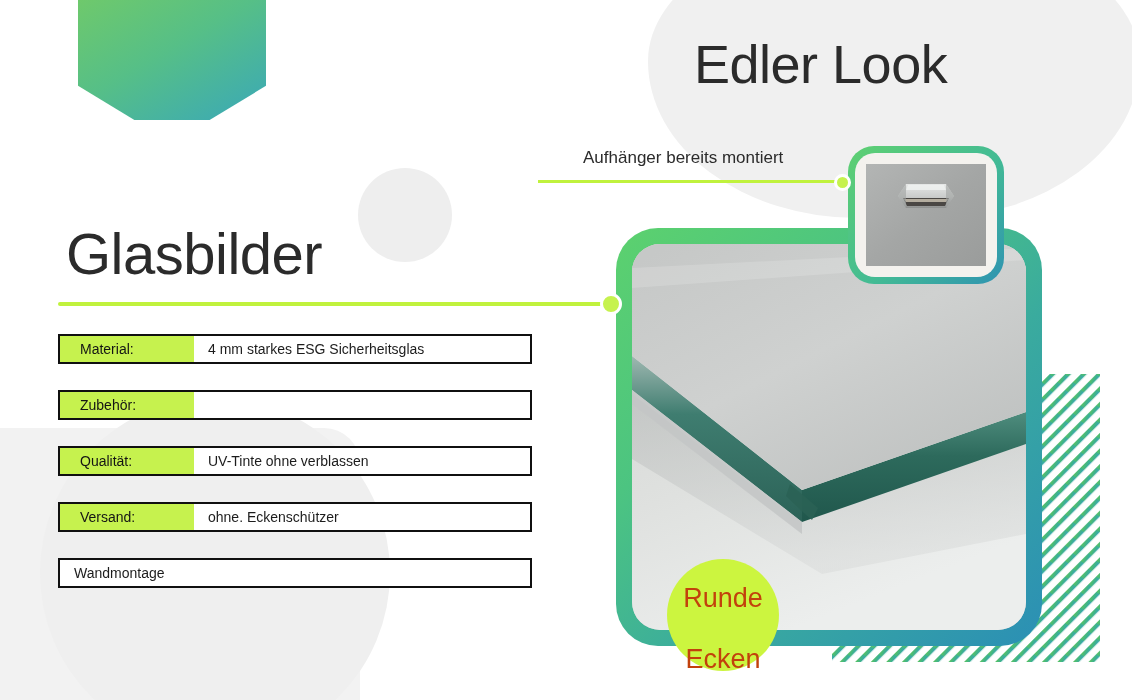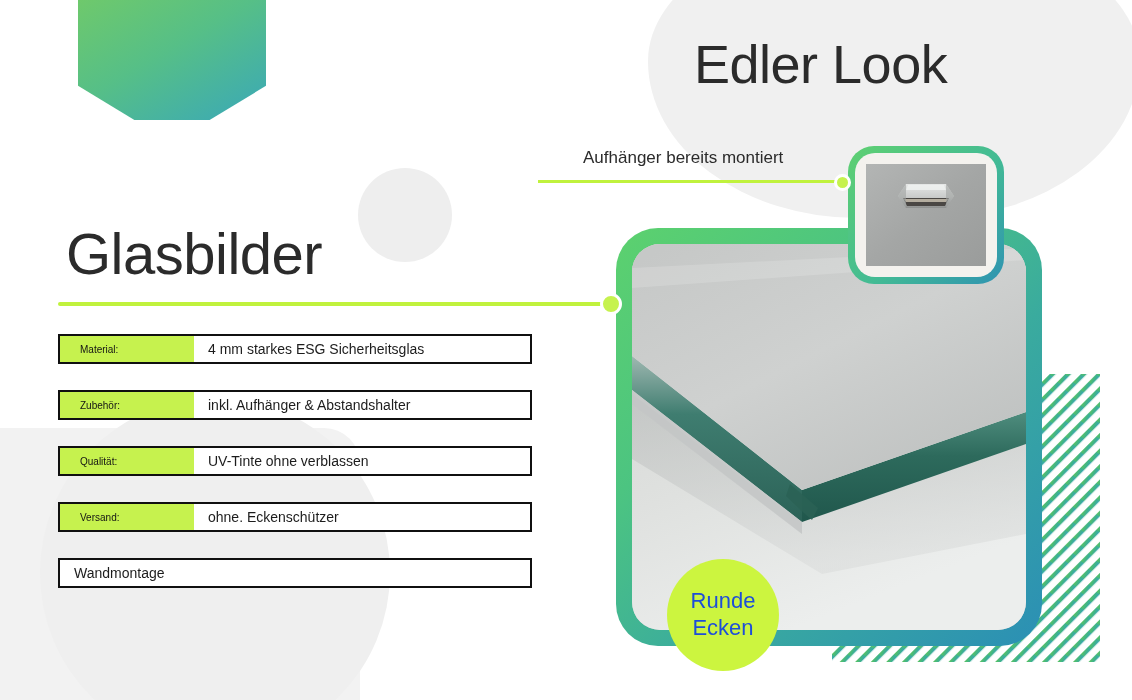--- a/index.html
+++ b/index.html
@@ -145,21 +145,21 @@
     border:2px solid #101010;
     background:#ffffff;
     margin-bottom:26px;
   }
   .spec-label{
     flex:0 0 134px;
     background:#c6f24e;
     display:flex;
     align-items:center;
     padding-left:20px;
-    font-size:10px;
+    font-size:14px;
     color:#141414;
     white-space:nowrap;
   }
   .spec-value{
     flex:1 1 auto;
     display:flex;
     align-items:center;
     padding-left:14px;
     font-size:14px;
     color:#1c1c1c;
@@ -226,23 +226,24 @@
     border-radius:50%;
     background:#ccf53f;
     z-index:13;
     display:flex;
     flex-direction:column;
     align-items:center;
     justify-content:center;
     line-height:1.22;
   }
   .badge-line{
-    font-size:22px;
-    color:#1d4ed8;
-    white-space:nowrap;
+    font-size:27px;
+    color:#c2410c;
+    white-space:nowrap;
+    margin-top:28px;
   }
 </style>
 </head>
 <body>
 
 <div id="stage">
 
   <div class="bg-ellipse-top-right"></div>
   <div class="bg-blob-bottom-left"></div>
   <div class="bg-blob-bottom-left2"></div>
@@ -363,21 +364,20 @@
     <span class="badge-line">Ecken</span>
   </div>
 
   <div class="spec-table">
     <div class="spec-row">
       <div class="spec-label">Material:</div>
       <div class="spec-value">4 mm starkes ESG Sicherheitsglas</div>
     </div>
     <div class="spec-row">
       <div class="spec-label">Zubehör:</div>
-      <div class="spec-value">inkl. Aufhänger &amp; Abstandshalter</div>
     </div>
     <div class="spec-row">
       <div class="spec-label">Qualität:</div>
       <div class="spec-value">UV-Tinte ohne verblassen</div>
     </div>
     <div class="spec-row">
       <div class="spec-label">Versand:</div>
       <div class="spec-value">ohne. Eckenschützer</div>
     </div>
     <div class="spec-row">

